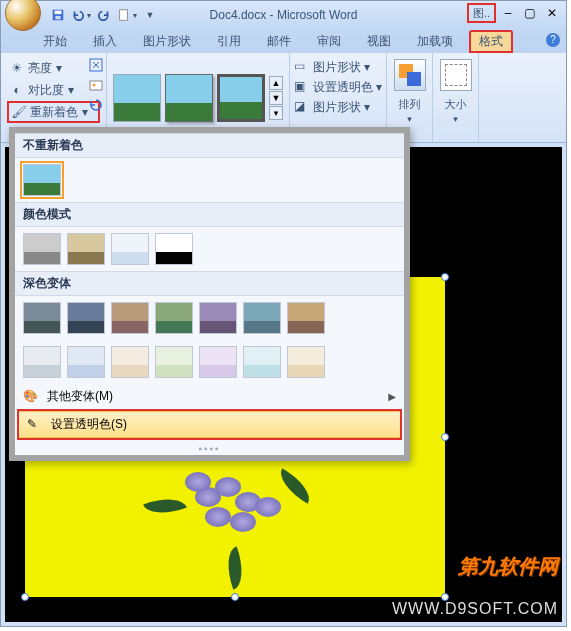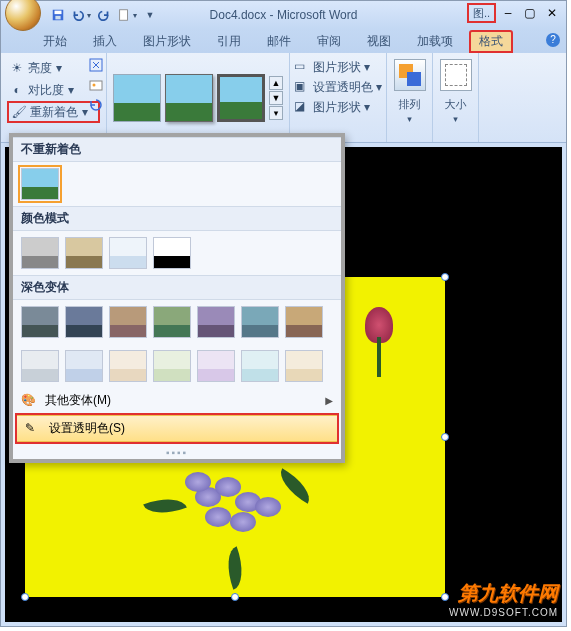--- a/index.html
+++ b/index.html
@@ -63,21 +63,21 @@
 
 .flower { position: absolute; }
 .f1 { right: 40px; top: 30px; width: 50px; height: 60px; }
 .f1::before { content: ""; position: absolute; width: 28px; height: 36px; background: radial-gradient(#d05070,#8a2040); border-radius: 50% 50% 40% 40%; left: 10px; top: 0; }
 .f1::after { content: ""; position: absolute; width: 4px; height: 40px; background: #2a5a2a; left: 22px; top: 30px; }
 .f2 { left: 120px; bottom: 20px; width: 180px; height: 140px; }
 .petal { position: absolute; width: 26px; height: 20px; background: radial-gradient(#b0a8e0,#6860b0); border-radius: 50%; }
 .leaf { position: absolute; width: 40px; height: 18px; background: #2a5a2a; border-radius: 0 100% 0 100%; }
 
 
-.recolor-panel { position: absolute; left: 8px; top: 132px; width: 336px; background: #f4f7fc; border: 4px solid #a3a3a3; box-shadow: 2px 3px 8px rgba(0,0,0,.3); z-index: 10; }
+.recolor-panel { position: absolute; left: 8px; top: 126px; width: 401px; background: #f4f7fc; border: 6px solid #a3a3a3; box-shadow: 2px 3px 8px rgba(0,0,0,.3); z-index: 10; }
 .rp-section-label { background: #e8eef8; padding: 3px 8px; color: #2a3a55; font-weight: bold; border-top: 1px solid #d0dae8; border-bottom: 1px solid #d0dae8; }
 .rp-row { display: flex; flex-wrap: wrap; gap: 6px; padding: 6px 8px; }
 .rp-thumb { width: 38px; height: 32px; border: 1px solid #c0c8d8; cursor: pointer; }
 .rp-thumb.sel { outline: 2px solid #f5a030; outline-offset: 1px; }
 .rp-thumb.orig { background: linear-gradient(#87ceeb 60%, #3a7a3a 60%); }
 .rp-thumb.gray { background: linear-gradient(#ccc 60%, #888 60%); }
 .rp-thumb.sep  { background: linear-gradient(#d8c8a0 60%, #8a7850 60%); }
 .rp-thumb.wash { background: linear-gradient(#eef4fa 60%, #cde 60%); }
 .rp-thumb.bw   { background: linear-gradient(#fff 60%, #000 60%); }
 .rp-thumb.dk1 { background: linear-gradient(#7a8a98 60%, #455 60%); }
@@ -97,21 +97,21 @@
 .rp-menu-item { display: flex; align-items: center; gap: 8px; padding: 4px 8px; cursor: pointer; position: relative; }
 .rp-menu-item .mico { width: 16px; height: 16px; }
 .rp-menu-item.hover { background: linear-gradient(#fff0c8,#ffe088); border-top: 1px solid #f0c050; border-bottom: 1px solid #f0c050; }
 .rp-menu-item .arrow { position: absolute; right: 8px; font-size: 10px; color: #555; }
 .rp-boxed { border: 2px solid #e03030; margin: 0 2px 2px 2px; }
 .rp-grip { text-align: center; color: #9ab; font-size: 10px; padding: 1px 0; letter-spacing: 2px; }
 
 
 .watermark { position: absolute; right: 8px; bottom: 8px; text-align: right; z-index: 5; }
 .watermark .wm1 { color: #ff7a00; font-size: 20px; font-weight: bold; font-style: italic; text-shadow: 1px 1px 0 #803800; }
-.watermark .wm2 { color: #ddd; font-size: 10px; letter-spacing: 1px; }
+.watermark .wm2 { color: #ddd; font-size: 16px; letter-spacing: 1px; margin-top: 20px; }
 
 .drop-caret::after { content: "▾"; font-size: 8px; margin-left: 2px; color: #3b5576; }
 </style>
 </head>
 <body>
 
 <div class="window">
 
   <div class="titlebar">
     <div class="office-btn"></div>

